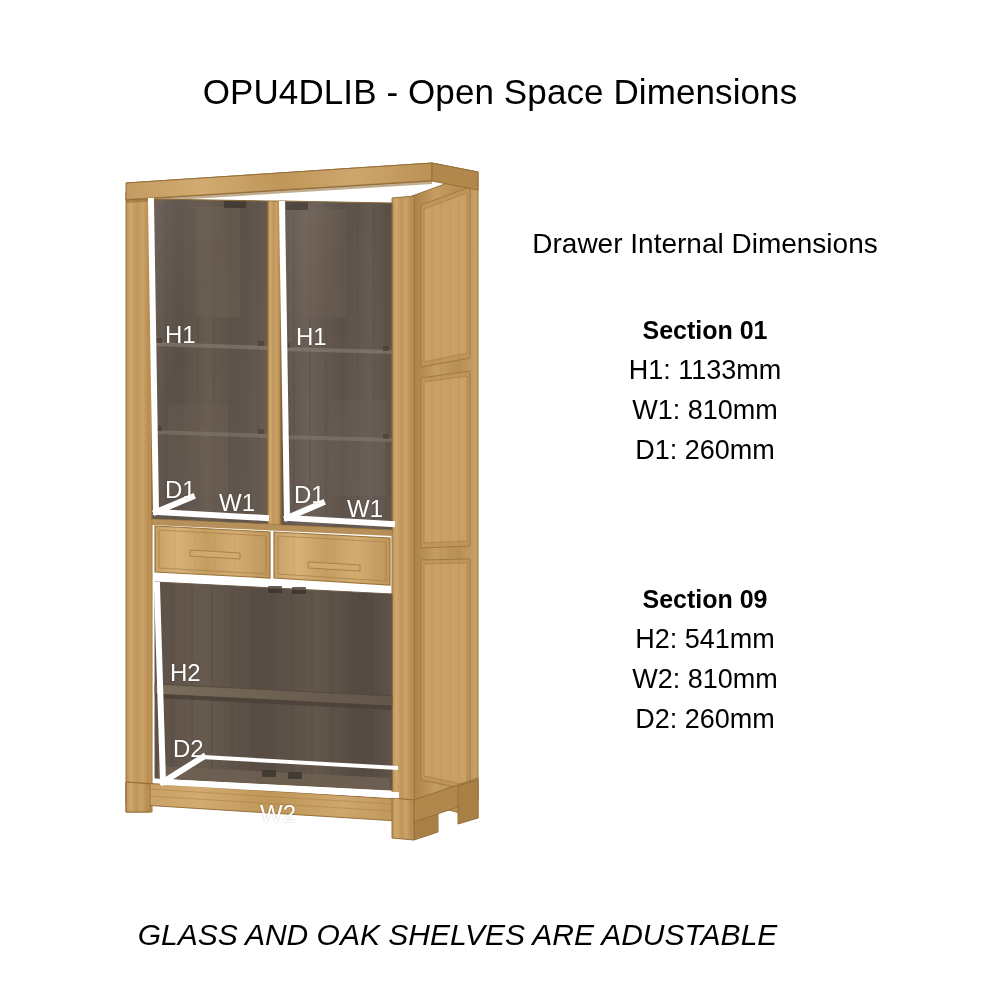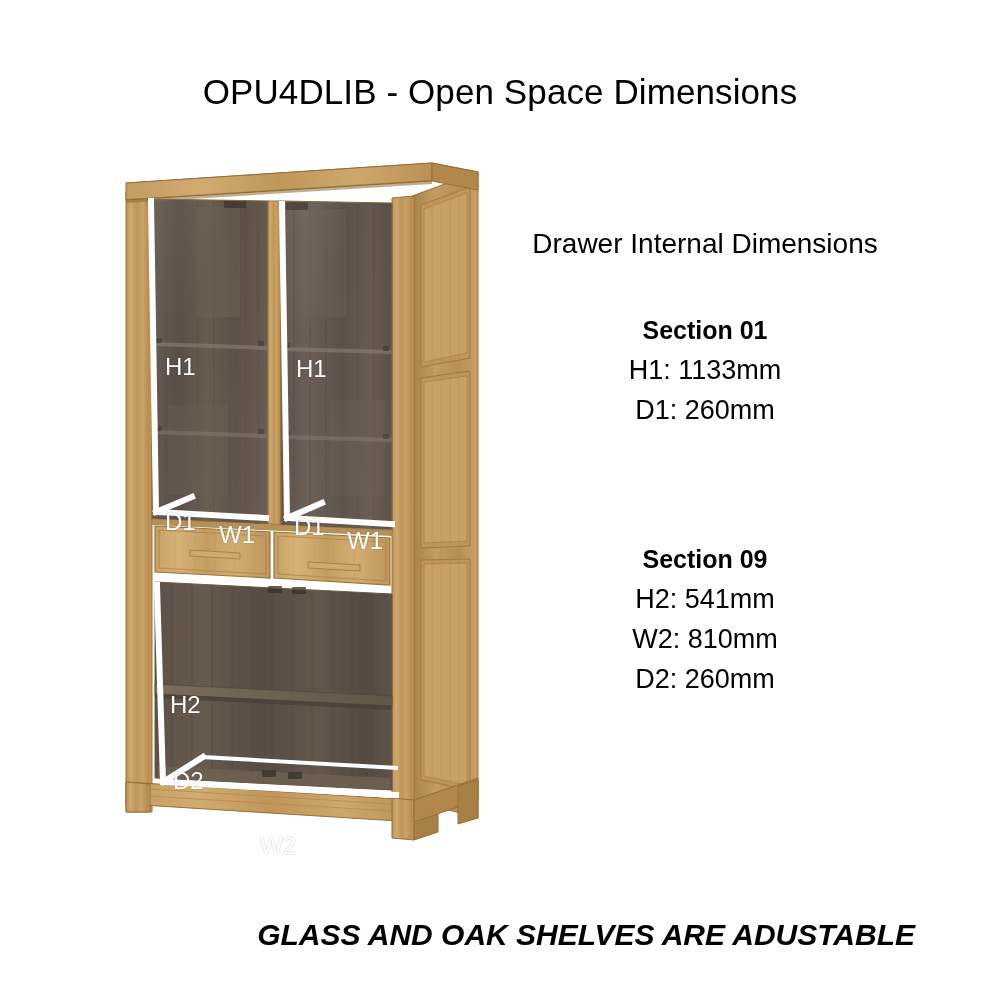--- a/index.html
+++ b/index.html
@@ -29,24 +29,24 @@
     text-align: center;
     font-size: 35px;
     letter-spacing: 0.1px;
     white-space: nowrap;
   }
   #caption {
     position: absolute;
     left: 0;
     top: 918px;
     width: 915px;
-    text-align: right;
+    text-align: center;
     font-size: 30px;
     font-style: italic;
-    font-weight: 700;
+    font-weight: 400;
     font-stretch: condensed;
     white-space: nowrap;
   }
 
   
   #spec-panel {
     position: absolute;
     left: 495px;
     top: 228px;
     width: 420px;
@@ -81,21 +81,20 @@
   }
   #cabinet svg { display: block; }
 
   .dim-label {
     position: absolute;
     color: #ffffff;
     font-size: 24px;
     font-weight: 400;
     text-shadow: 0 0 2px rgba(0,0,0,0.25);
     white-space: nowrap;
-    margin-top: 32px;
   }
 </style>
 </head>
 <body>
 
 <div id="page">
 
   <div id="title">OPU4DLIB - Open Space Dimensions</div>
 
   <div id="cabinet">
@@ -377,20 +376,21 @@
     <span class="dim-label" style="left:173px; top:735px;">D2</span>
     <span class="dim-label" style="left:260px; top:800px;">W2</span>
   </div>
 
   <div id="spec-panel">
     <div id="spec-heading">Drawer Internal Dimensions</div>
 
     <div id="section-01-block" class="spec-section">
       <div class="spec-section-title">Section 01</div>
       <div class="spec-line">H1: 1133mm</div>
+      <div class="spec-line">W1: 810mm</div>
       <div class="spec-line">D1: 260mm</div>
     </div>
 
     <div id="section-02-block" class="spec-section">
       <div class="spec-section-title">Section 09</div>
       <div class="spec-line">H2: 541mm</div>
       <div class="spec-line">W2: 810mm</div>
       <div class="spec-line">D2: 260mm</div>
     </div>
   </div>

